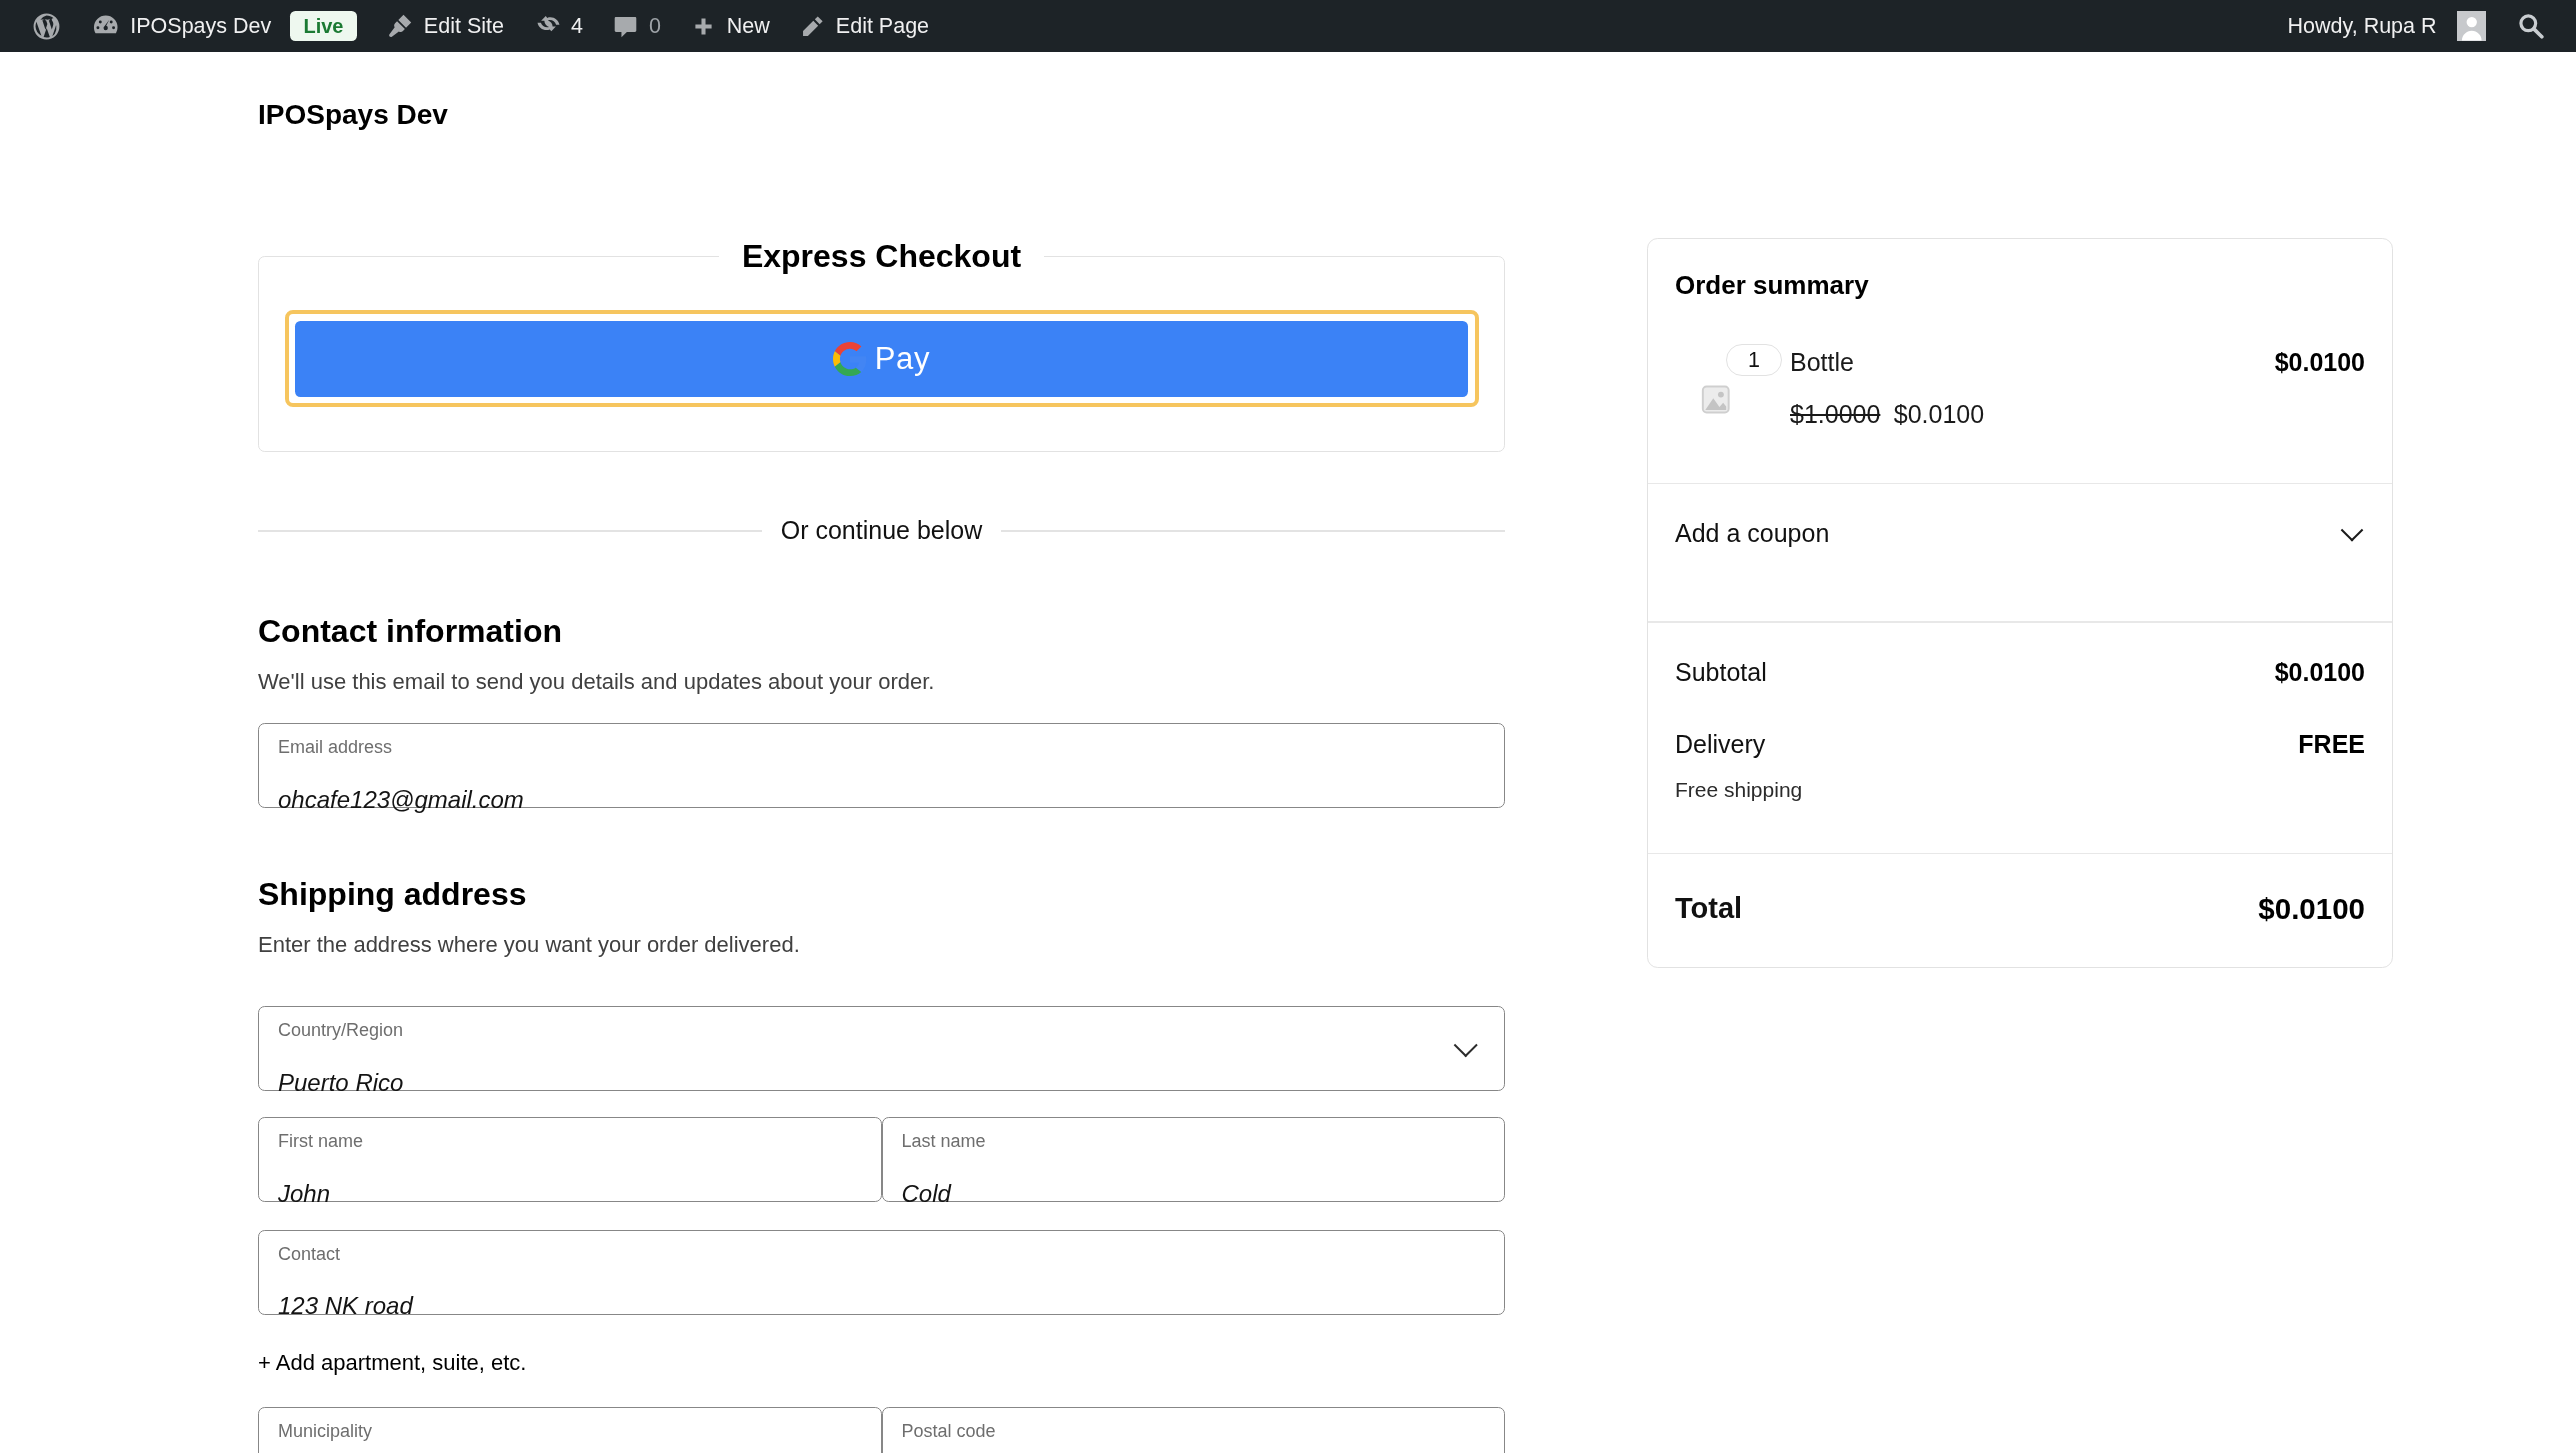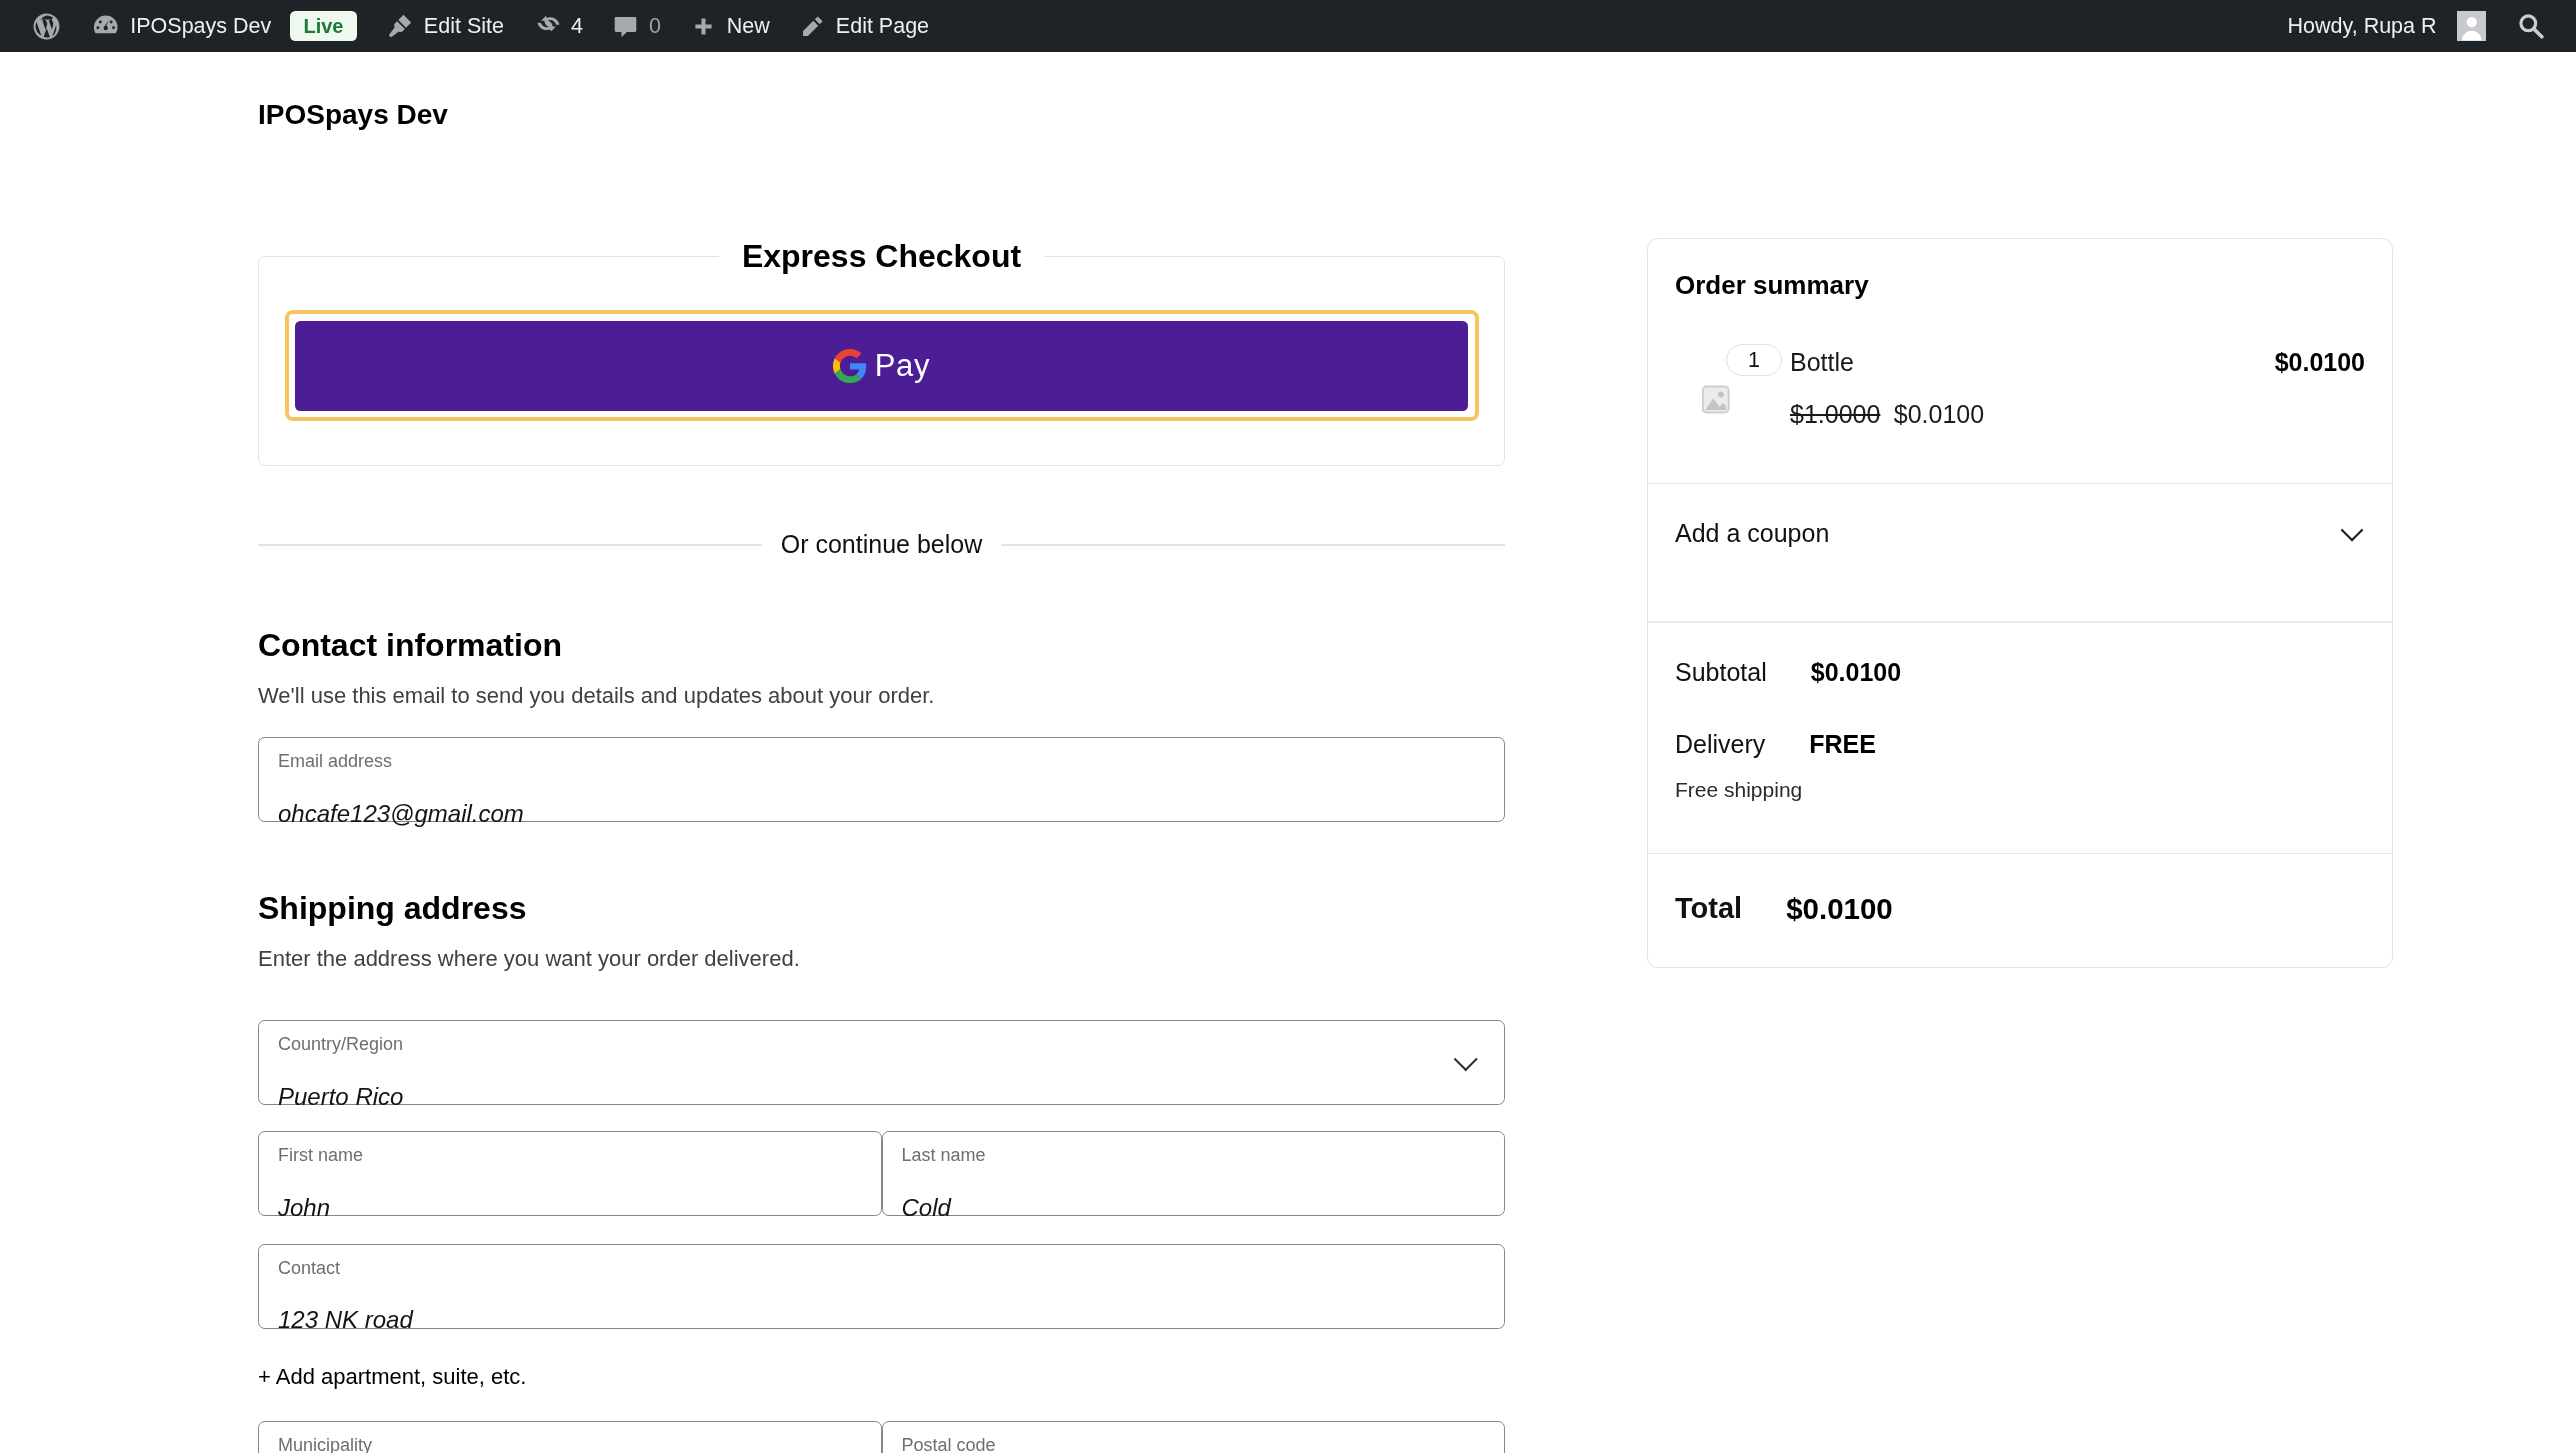--- a/index.html
+++ b/index.html
@@ -36,21 +36,21 @@
   .checkout { display:flex; margin:107px 0 0 258px; gap:142px; align-items:flex-start; }
   .col-main { width:1247px; }
 
   
   fieldset.express { border:1.3px solid #e2e2e2; border-radius:6.7px; padding:35px 25.5px 44px; }
   fieldset.express legend {
     margin:0 auto; padding:0 23px; font-size:32px; font-weight:700; color:#000; text-align:center;
   }
   .gpay-outer { border:4.7px solid #f6c55e; border-radius:8px; padding:6.7px; background:#fff; cursor:pointer; }
   .gpay-btn {
-    background:#4c1d95; border-radius:5.4px; height:90px;
+    background:#3b82f6; border-radius:5.4px; height:76px;
     display:flex; align-items:center; justify-content:center; gap:8px;
   }
   .gpay-btn .gpay-label { color:#fff; font-size:31px; font-weight:500; letter-spacing:0.7px; }
 
   
   .or-divider { display:flex; align-items:center; margin-top:64px; gap:19px; }
   .or-divider .line { flex:1; height:1.3px; background:#e3e3e3; }
   .or-divider .or-text { font-size:25px; color:#111; }
 
   h2.sec { font-size:32px; font-weight:700; color:#000; margin-top:68px; }
@@ -98,21 +98,21 @@
   .os-divider { height:1.3px; background:#e8e8e8; margin-top:38px; }
   .coupon-row {
     display:flex; justify-content:space-between; align-items:center;
     padding:35px 27px; font-size:25px; color:#111; cursor:pointer;
   }
   .coupon-chev {
     width:16px; height:16px; margin-right:5.4px;
     border-right:2.7px solid #1a1a1a; border-bottom:2.7px solid #1a1a1a;
     transform:rotate(45deg) translate(-2.7px,-2.7px);
   }
-  .trow { display:flex; margin:35px 27px 0; font-size:25px; color:#111;gap:44px; }
+  .trow { display:flex; justify-content:space-between; margin:35px 27px 0; font-size:25px; color:#111;gap:44px; }
   .trow .tval { font-weight:700; color:#000; }
   .trow.delivery { margin-top:43px; }
   .os-note { margin:19px 27px 0; font-size:21px; color:#2b2b2b; }
   .os-divider.pre-total { margin-top:51px; }
   .trow.total { margin:38px 27px 38px; font-size:29px; font-weight:700; }
   .trow.total .tval { font-size:29.5px; }
 </style>
 </head>
 <body>
 

